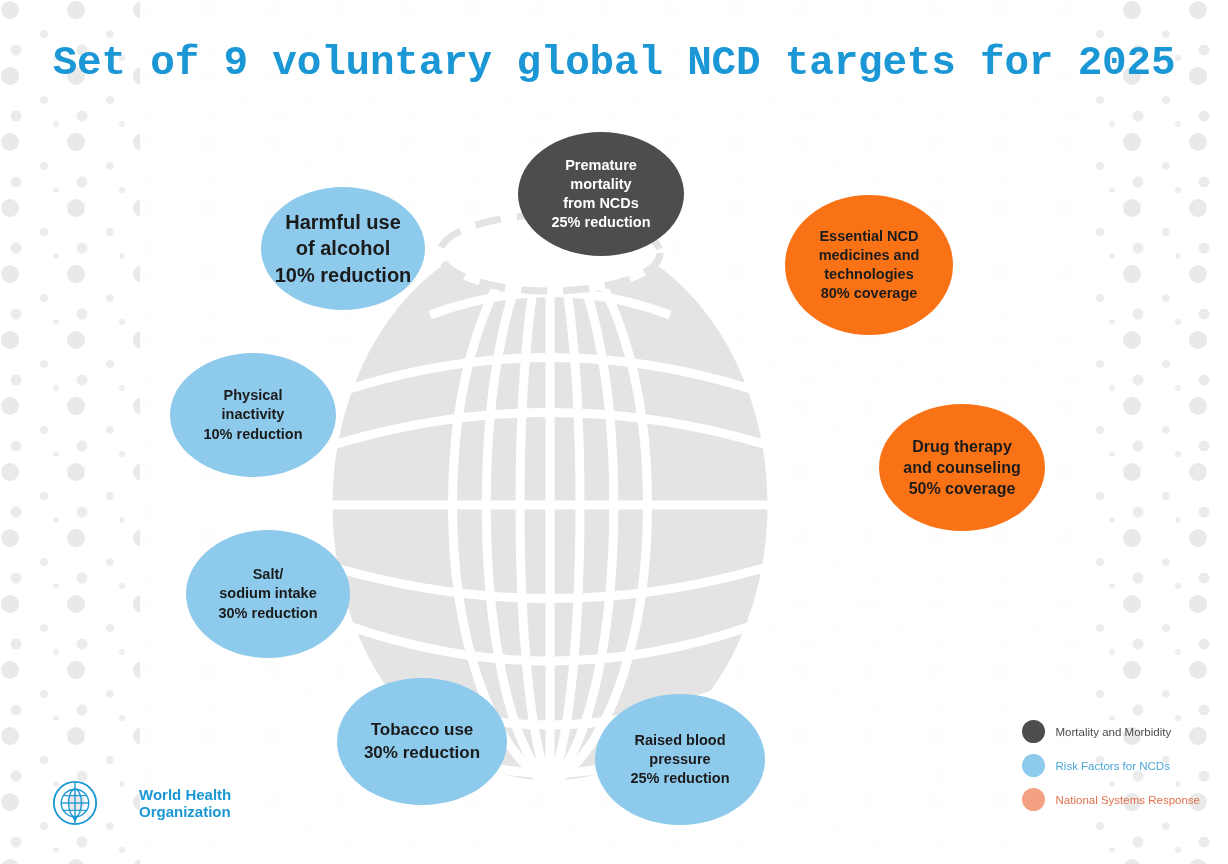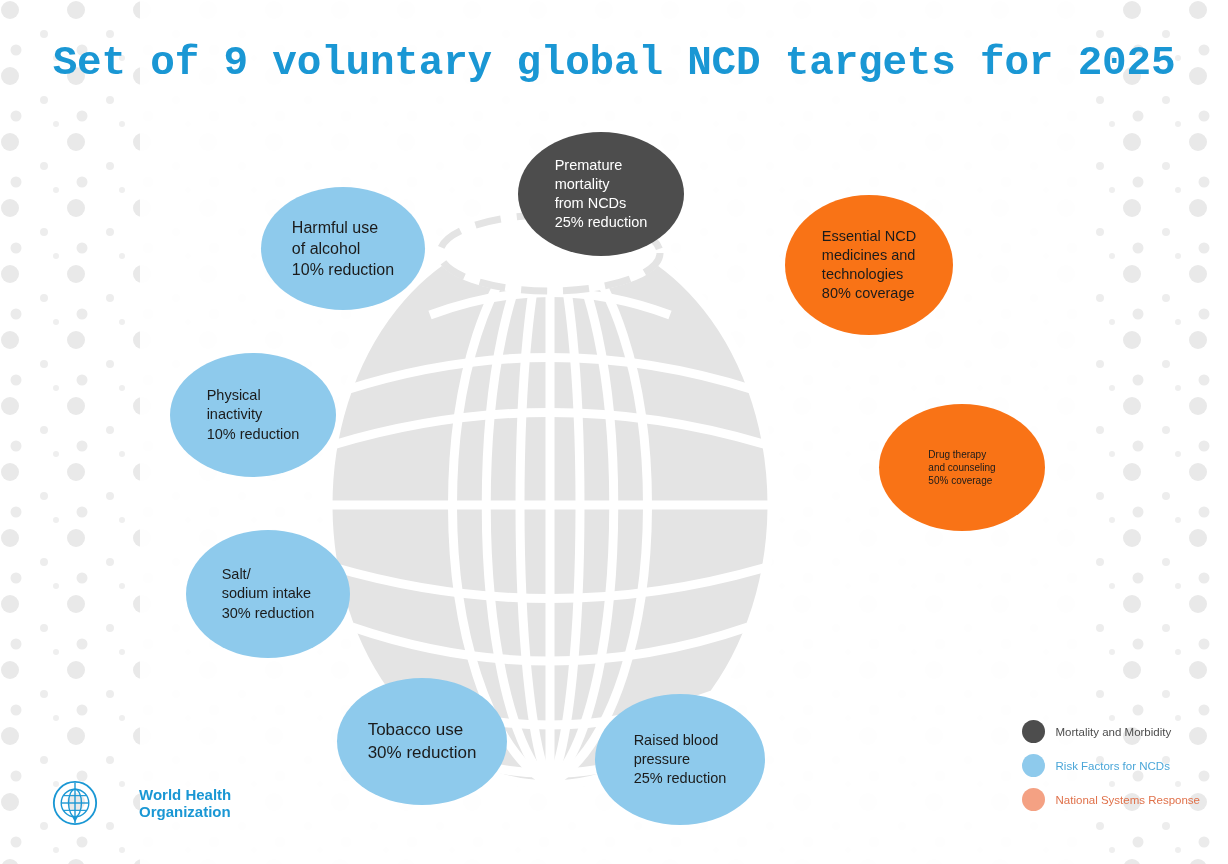--- a/index.html
+++ b/index.html
@@ -42,22 +42,22 @@
     letter-spacing: -0.2px;
     z-index: 5;
     font-family: Liberation Mono, monospace;
   }
   .bubble {
     position: absolute;
     border-radius: 50%;
     display: flex;
     align-items: center;
     justify-content: center;
-    text-align: left;
-    font-weight: normal;
+    text-align: center;
+    font-weight: bold;
     line-height: 1.32;
     z-index: 4;
   }
   .bubble span { display: block; white-space: pre-line; }
   .b-blue { background: #8ecaec; color: #1b1b1b; }
   .b-grey { background: #4d4d4d; color: #ffffff; }
   .b-salmon { background: #f97316; color: #1b1b1b; }
 
   #legend {
     position: absolute;
@@ -148,40 +148,40 @@
 
   <div id="title">Set of 9 voluntary global NCD targets for 2025</div>
 
   <div class="bubble b-grey" style="left:518px; top:132px; width:166px; height:124px; font-size:14.5px;">
     <span>Premature
 mortality
 from NCDs
 25% reduction</span>
   </div>
 
-  <div class="bubble b-blue" style="left:261px; top:187px; width:164px; height:123px; font-size:16px;">
+  <div class="bubble b-blue" style="left:261px; top:187px; width:164px; height:123px; font-size:20px;">
     <span>Harmful use
 of alcohol
 10% reduction</span>
   </div>
 
   <div class="bubble b-salmon" style="left:785px; top:195px; width:168px; height:140px; font-size:14.5px;">
     <span>Essential NCD
 medicines and
 technologies
 80% coverage</span>
   </div>
 
   <div class="bubble b-blue" style="left:170px; top:353px; width:166px; height:124px; font-size:14.5px;">
     <span>Physical
 inactivity
 10% reduction</span>
   </div>
 
-  <div class="bubble b-salmon" style="left:879px; top:404px; width:166px; height:127px; font-size:10px;">
+  <div class="bubble b-salmon" style="left:879px; top:404px; width:166px; height:127px; font-size:16px;">
     <span>Drug therapy
 and counseling
 50% coverage</span>
   </div>
 
   <div class="bubble b-blue" style="left:186px; top:530px; width:164px; height:128px; font-size:14.5px;">
     <span>Salt/
 sodium intake
 30% reduction</span>
   </div>

